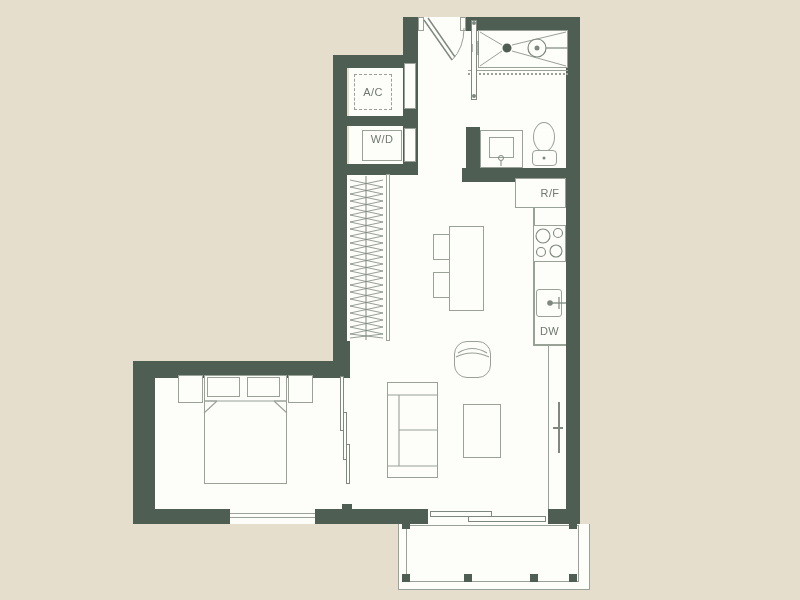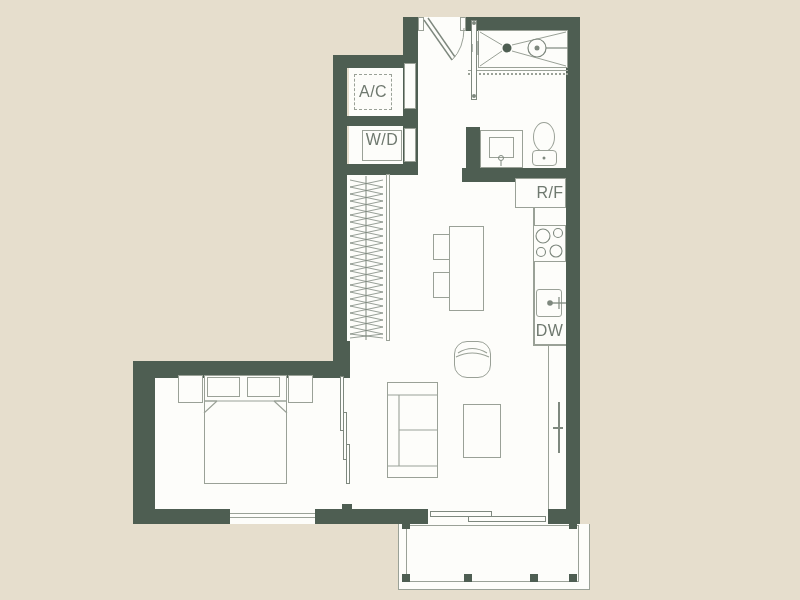--- a/index.html
+++ b/index.html
@@ -10,21 +10,21 @@
   .furn{position:absolute;background:var(--floor,#fdfdfa);border:1.2px solid var(--line,#9aa197);box-sizing:border-box;}
   .glass{position:absolute;background:var(--floor,#fdfdfa);border:1px solid var(--line2,#7e887e);box-sizing:border-box;}
   .ln{position:absolute;background:var(--line,#9aa197);}
   .lnd{position:absolute;background:var(--line2,#7e887e);}
   .dash{position:absolute;border:1.4px dashed var(--line,#9aa197);box-sizing:border-box;background:transparent;}
   .dot{position:absolute;border-top:2px dotted var(--line,#9aa197);height:0;}
   .rail{position:absolute;border:1.4px solid var(--line,#9aa197);box-sizing:border-box;background:transparent;}
   .slab{position:absolute;border:1px solid var(--line,#9aa197);border-top:none;box-sizing:border-box;background:transparent;}
   .post{position:absolute;width:8px;height:8px;background:var(--wall,#4e5e52);}
   .lbl{position:absolute;display:flex;align-items:center;justify-content:center;
-       font-size:16px;color:var(--text,#6f796f);letter-spacing:.4px;line-height:1;}
+       font-size:11px;color:var(--text,#6f796f);letter-spacing:.4px;line-height:1;}
   svg.overlay{position:absolute;left:0;top:0;width:800px;height:600px;pointer-events:none;}
 </style>
 </head>
 <body>
 
 <div id="plan">
 
   <div class="floor" style="left:349px;top:67px;width:55px;height:49px"></div>
   <div class="floor" style="left:349px;top:126px;width:55px;height:38px"></div>
   <div class="floor" style="left:346px;top:174px;width:46px;height:167px"></div>

